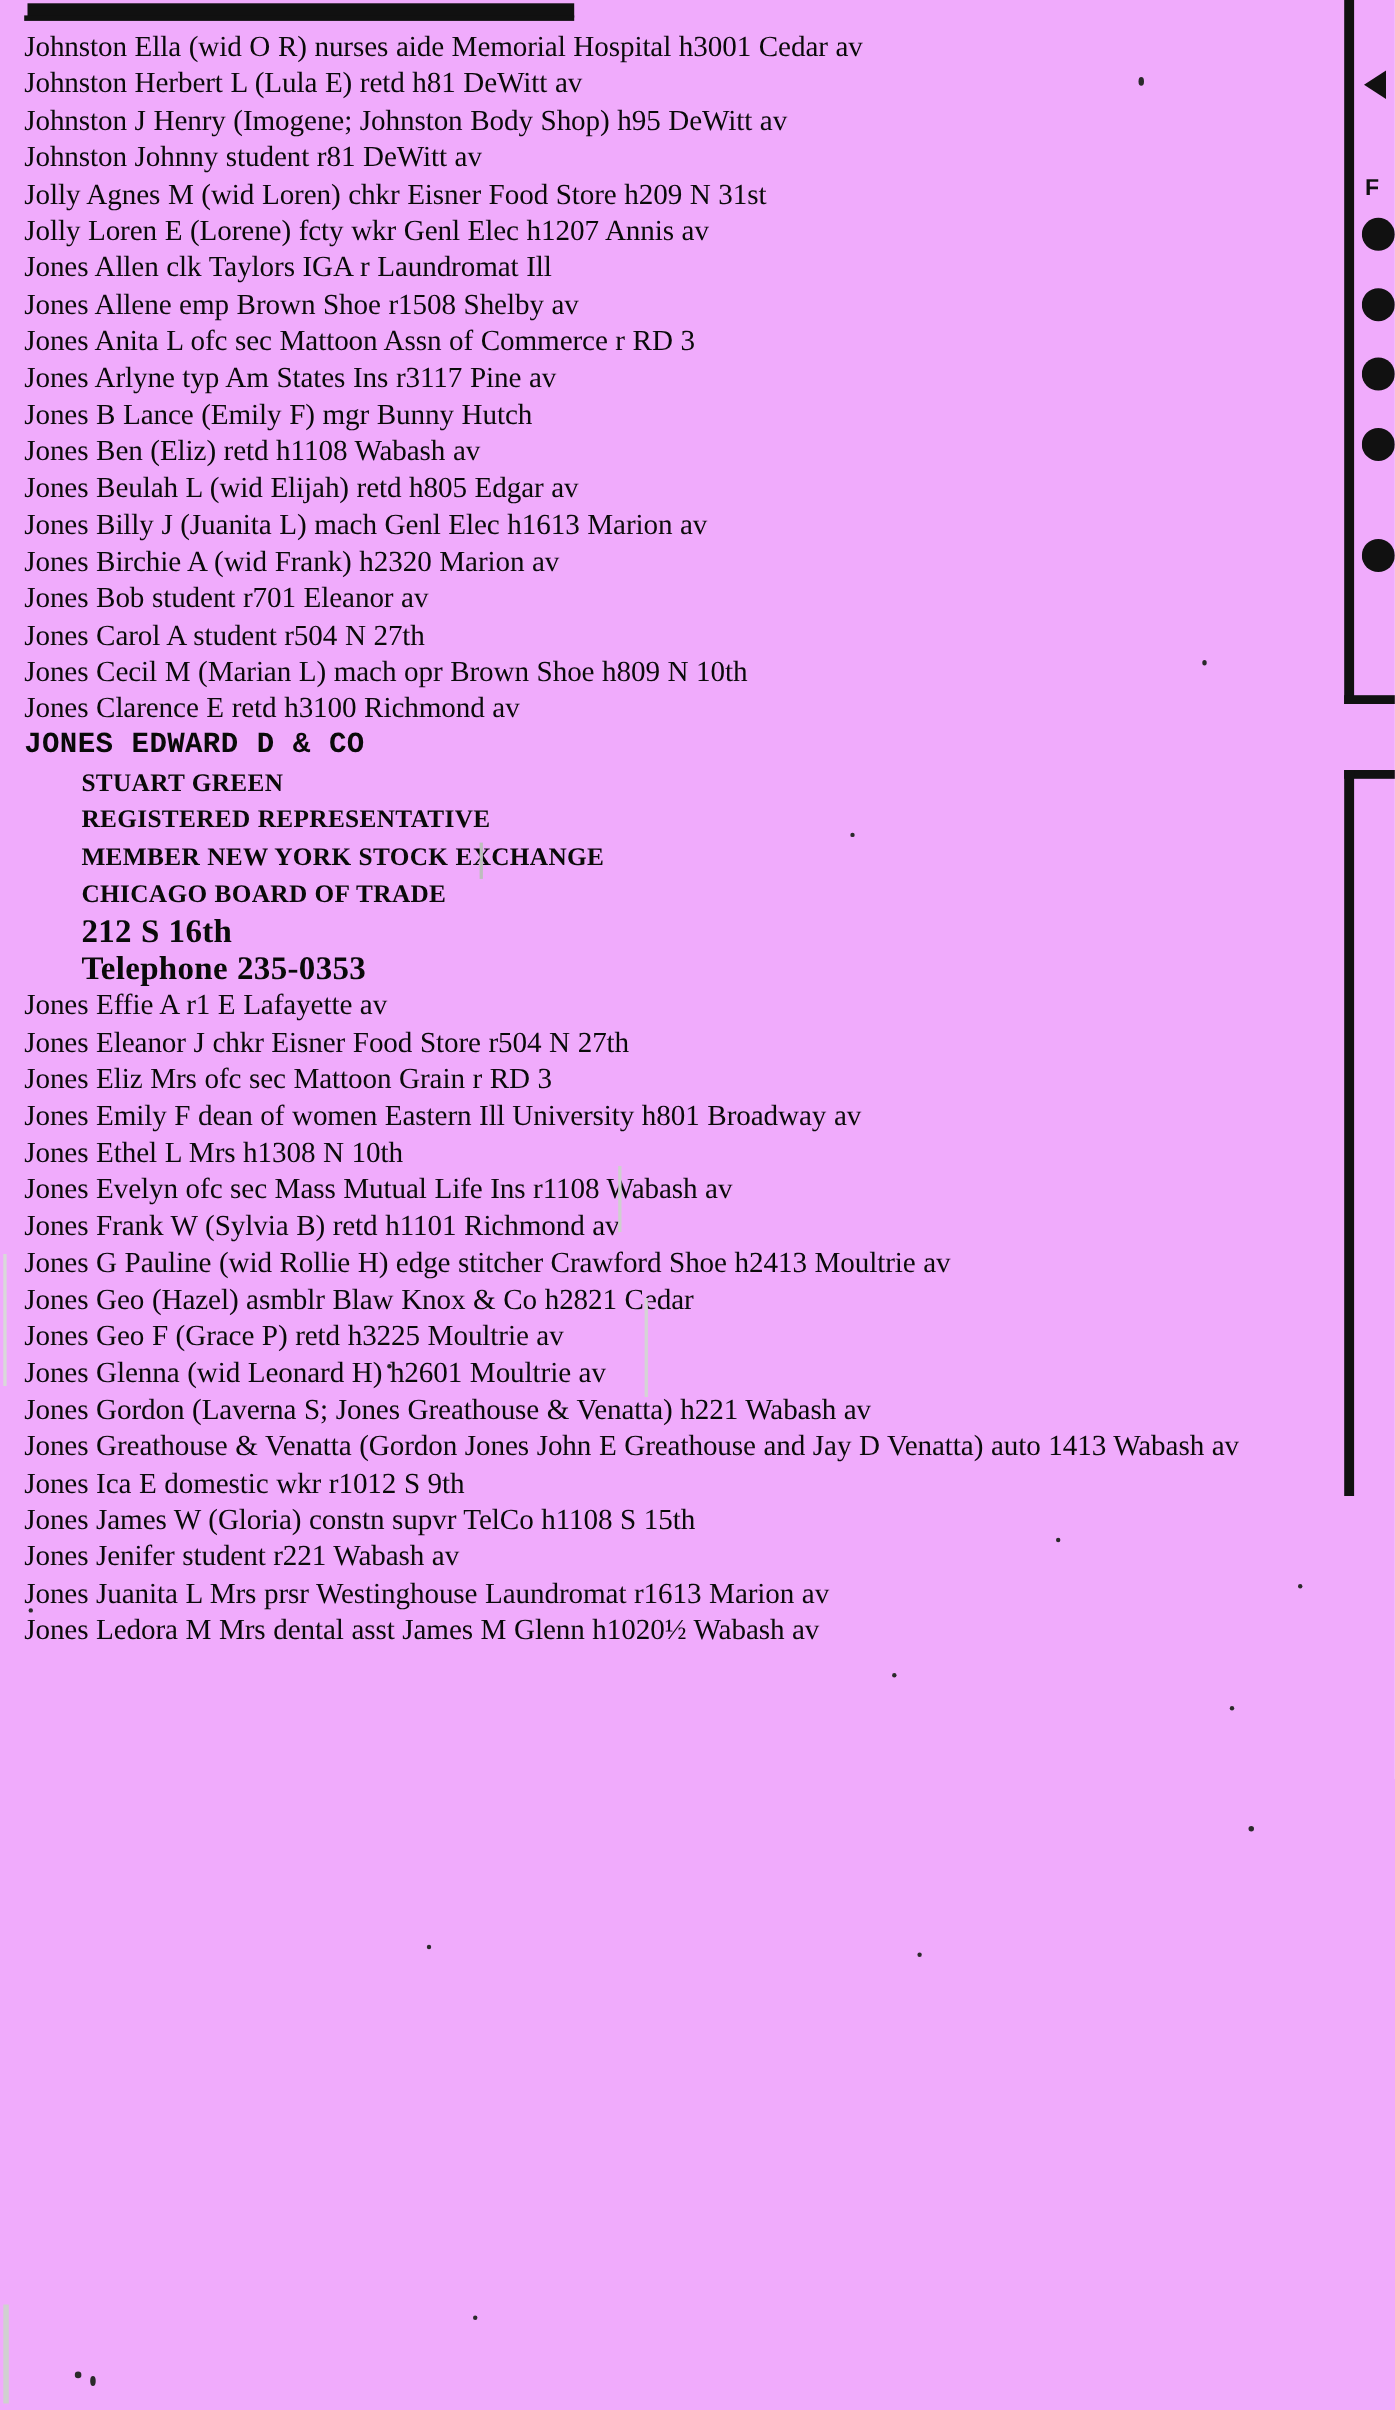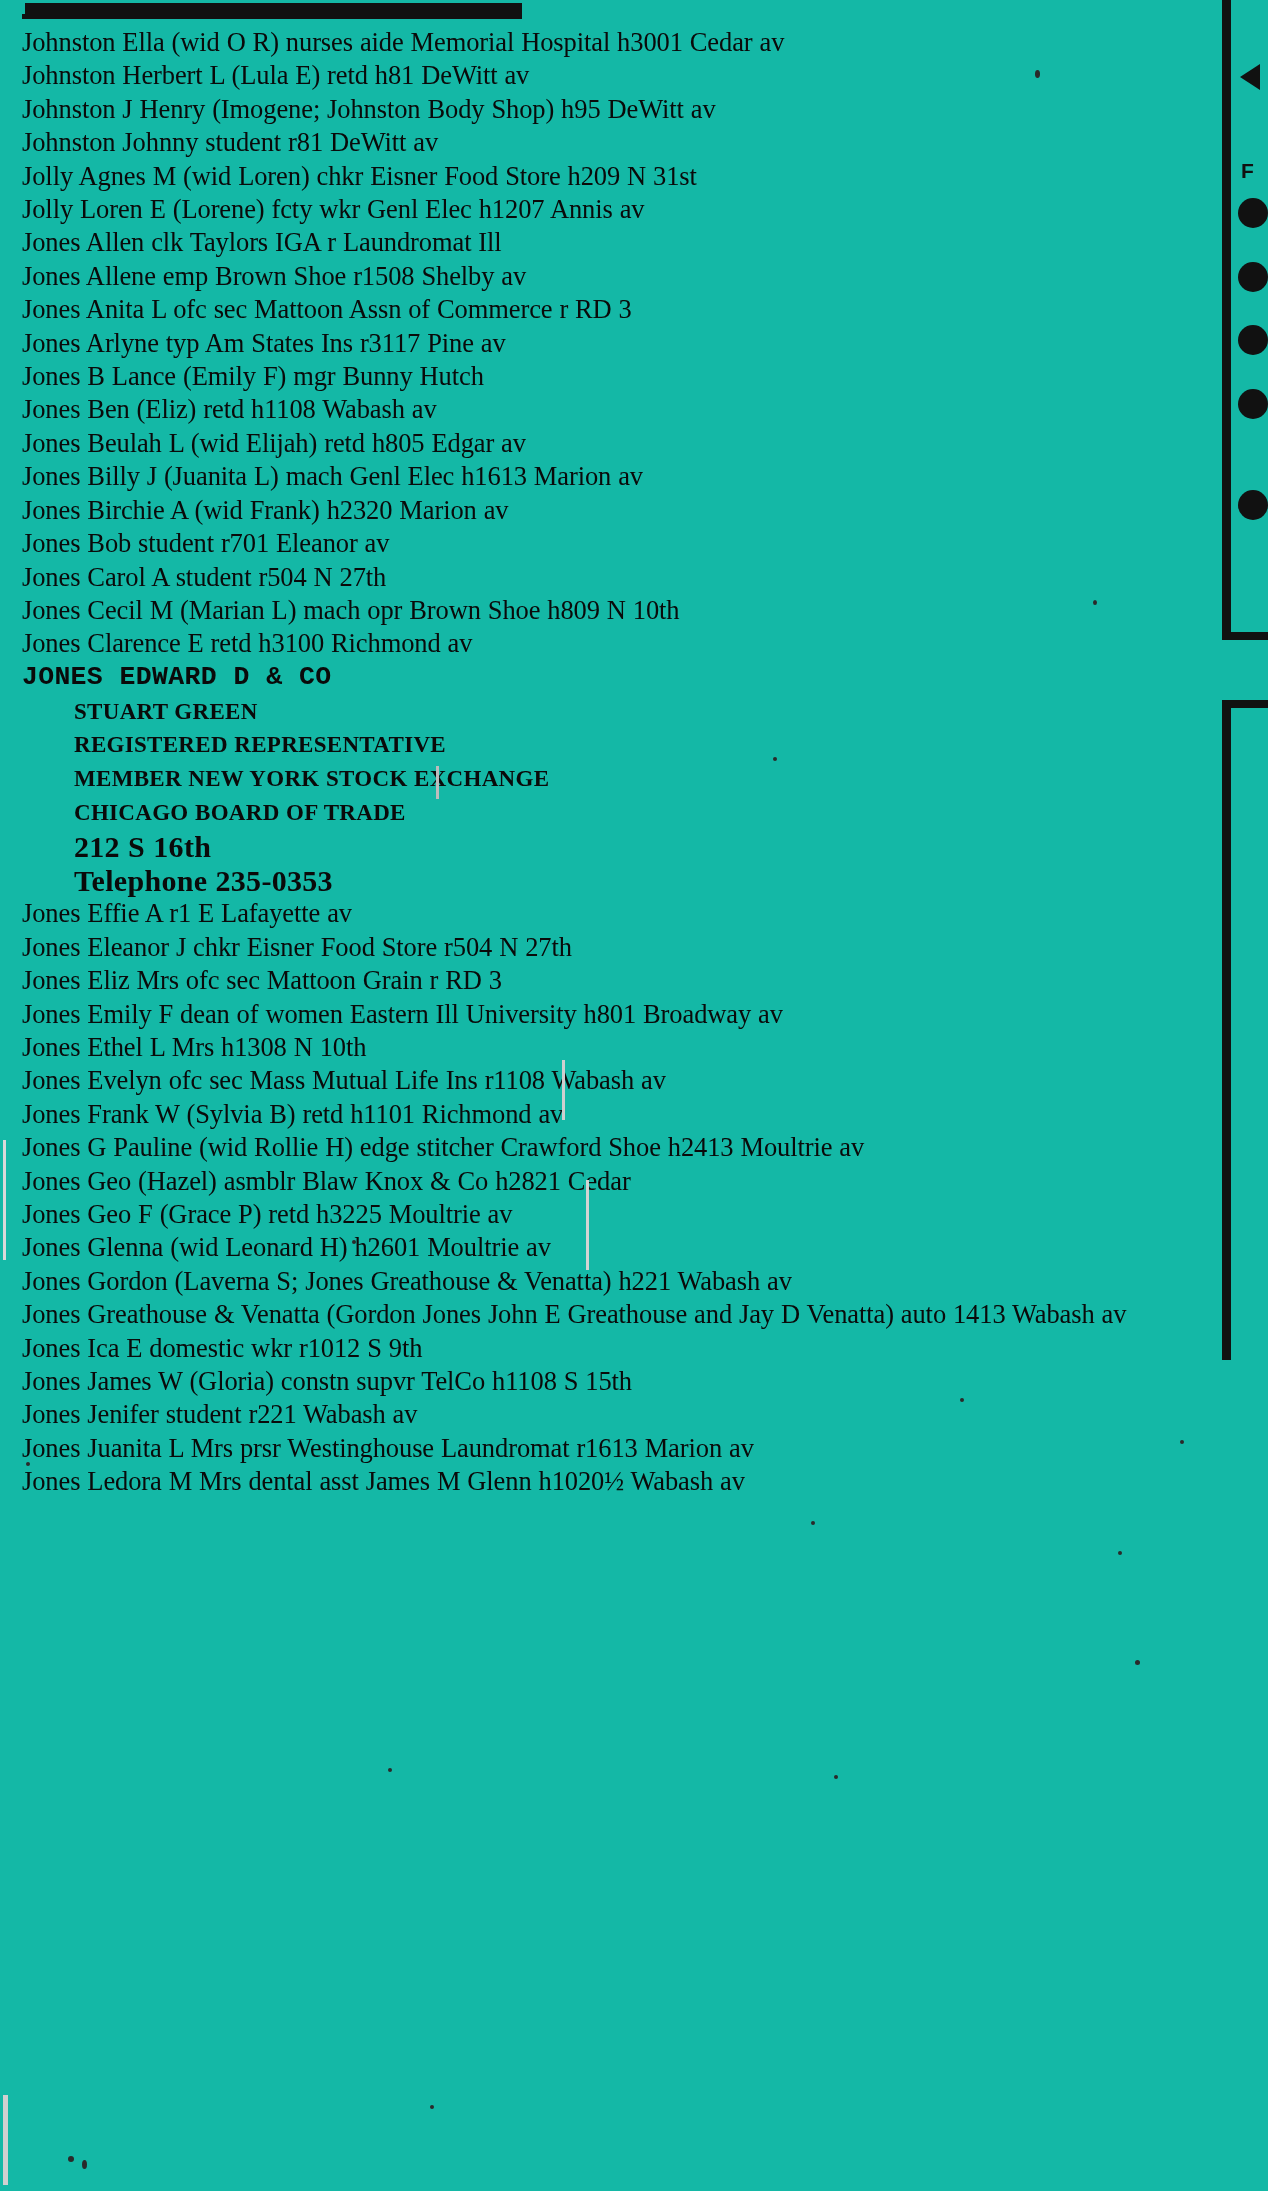--- a/index.html
+++ b/index.html
@@ -3,21 +3,21 @@
 <meta charset="utf-8">
 <style>
   html,body{margin:0;padding:0;background:#ffffff;}
   body{
     width:1268px;height:2191px;position:relative;overflow:hidden;
     font-family:"Liberation Serif","DejaVu Serif",serif;
     color:#0a0a0a;
     -webkit-font-smoothing:none;
   }
   
-  #page{position:absolute;inset:0;background:#14b8a6;}
+  #page{position:absolute;inset:0;background:#f0abfc;}
 
   
   .top-rule{
     position:absolute;left:25px;top:3px;width:497px;height:13px;
     background:#111;
   }
   .top-rule-shadow{
     position:absolute;left:22px;top:14px;width:500px;height:5px;background:#111;
   }
 

